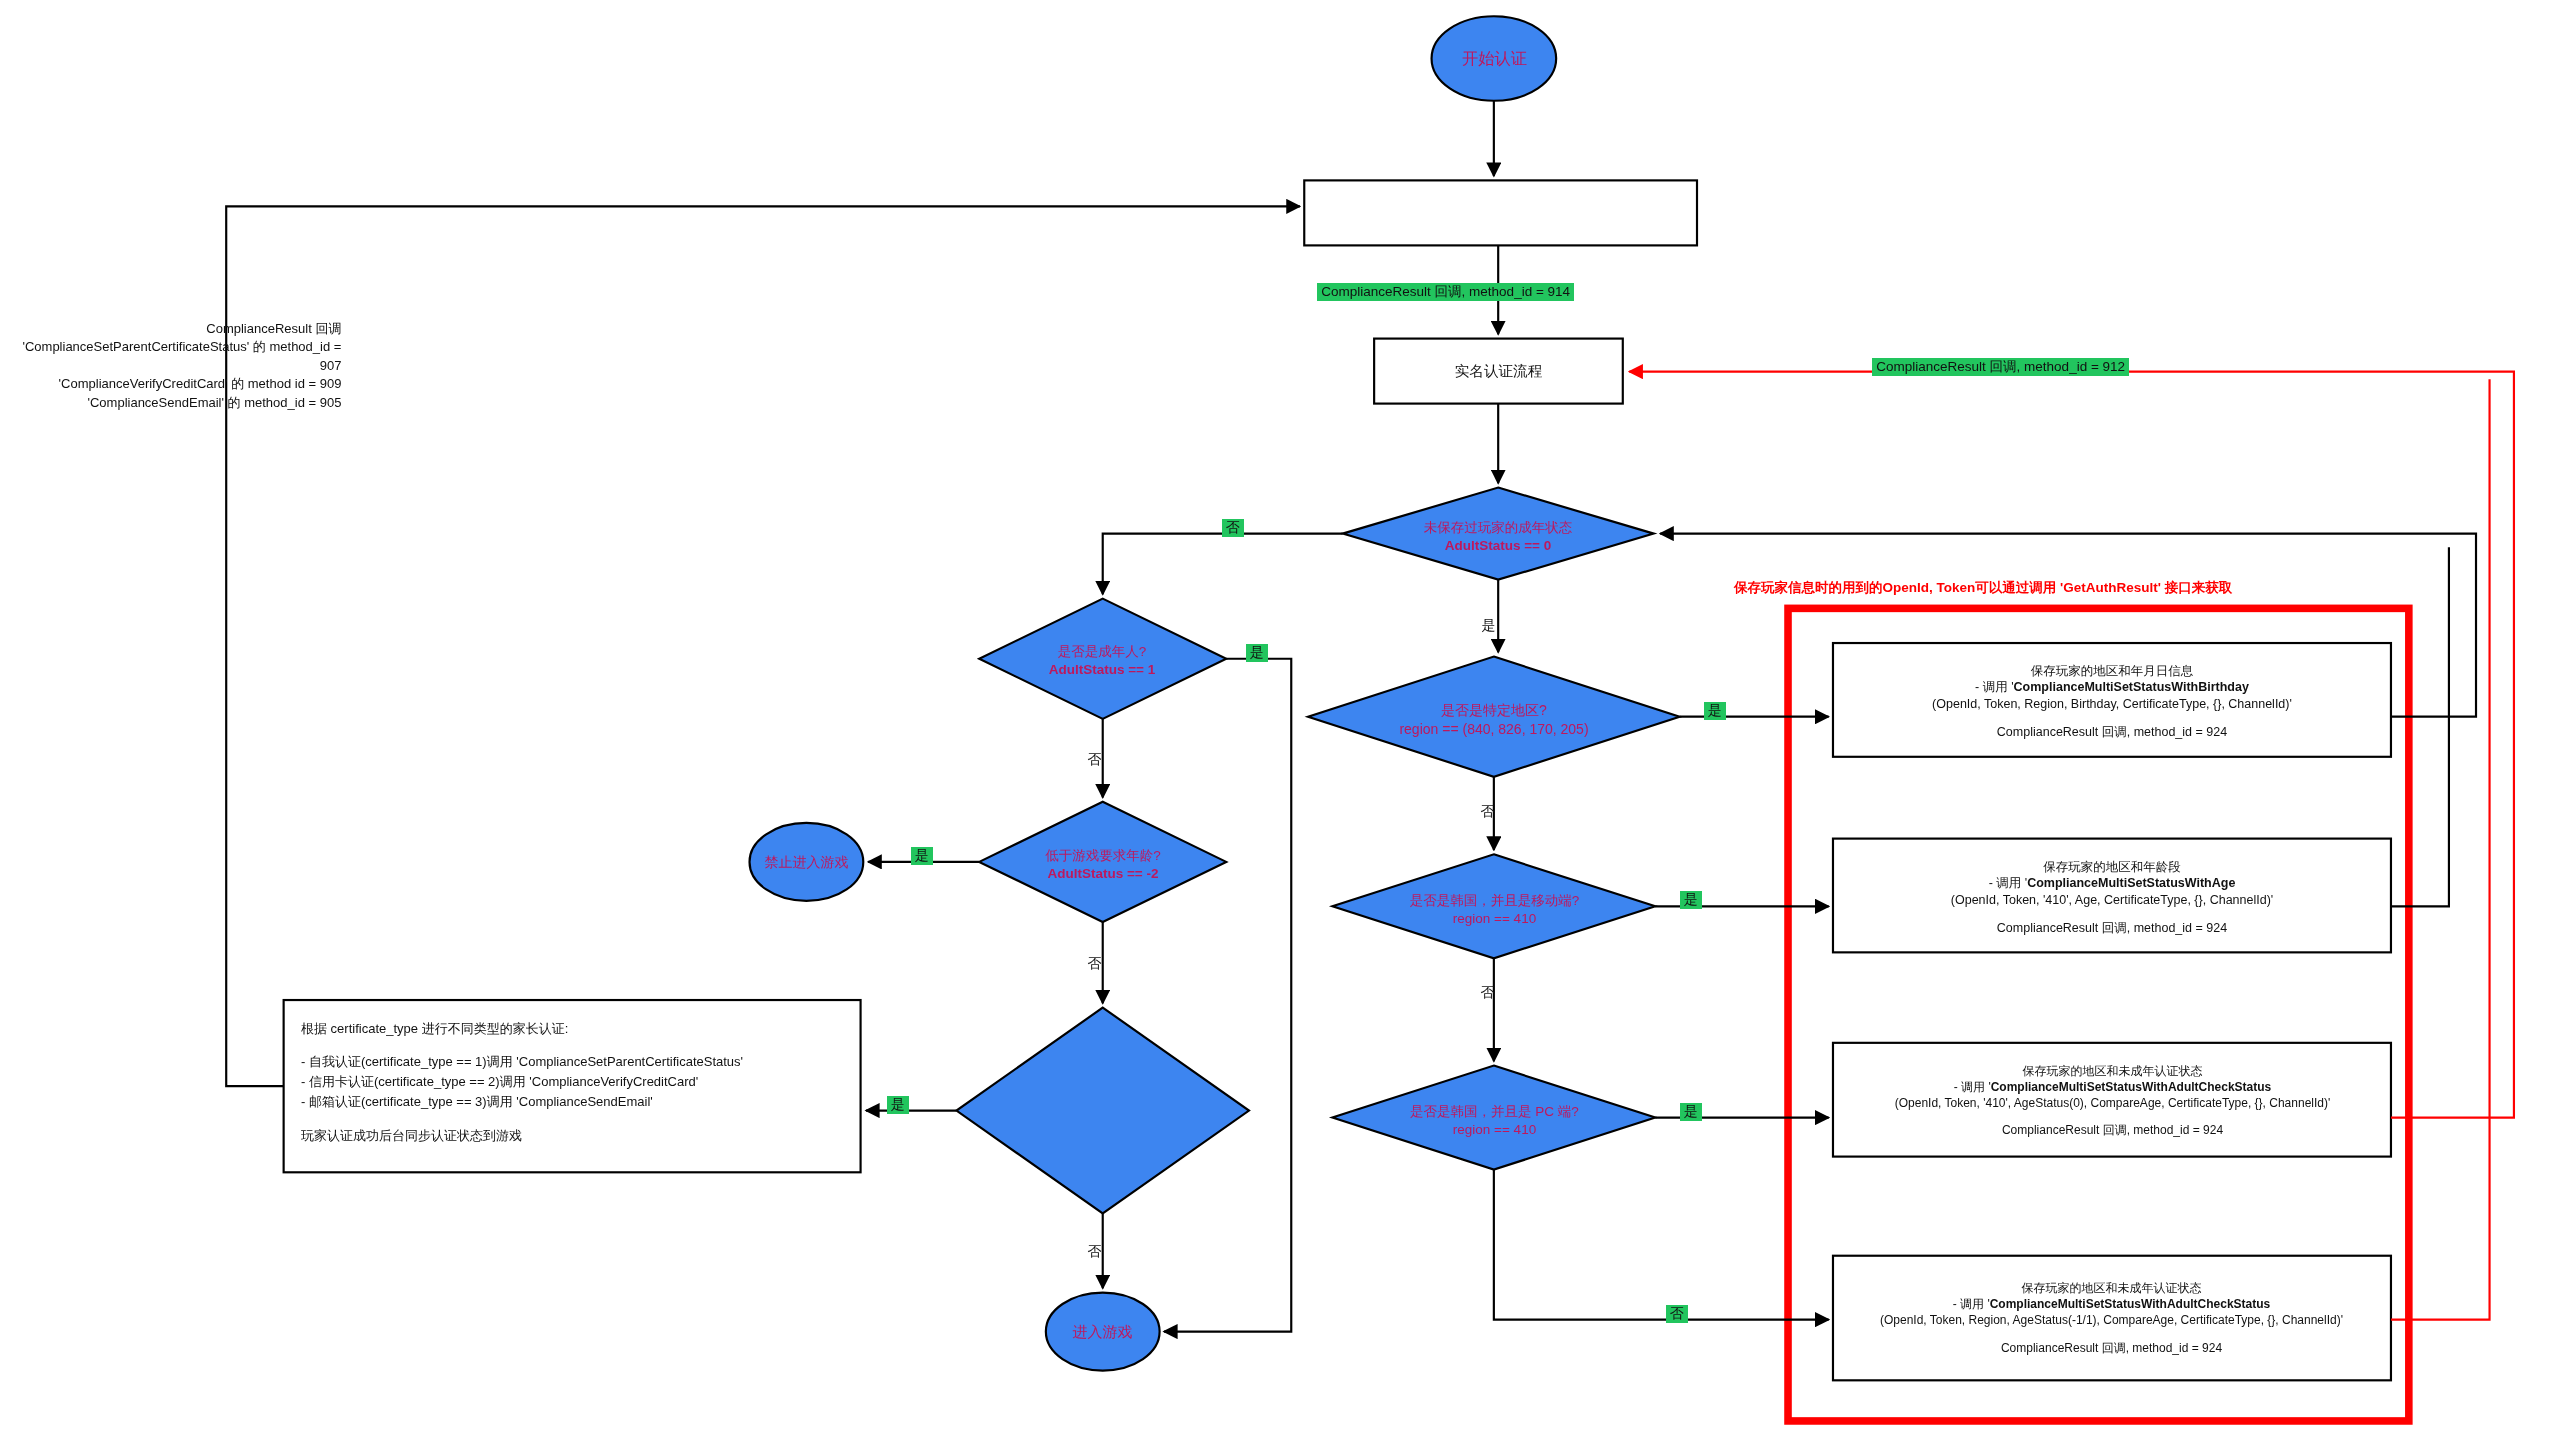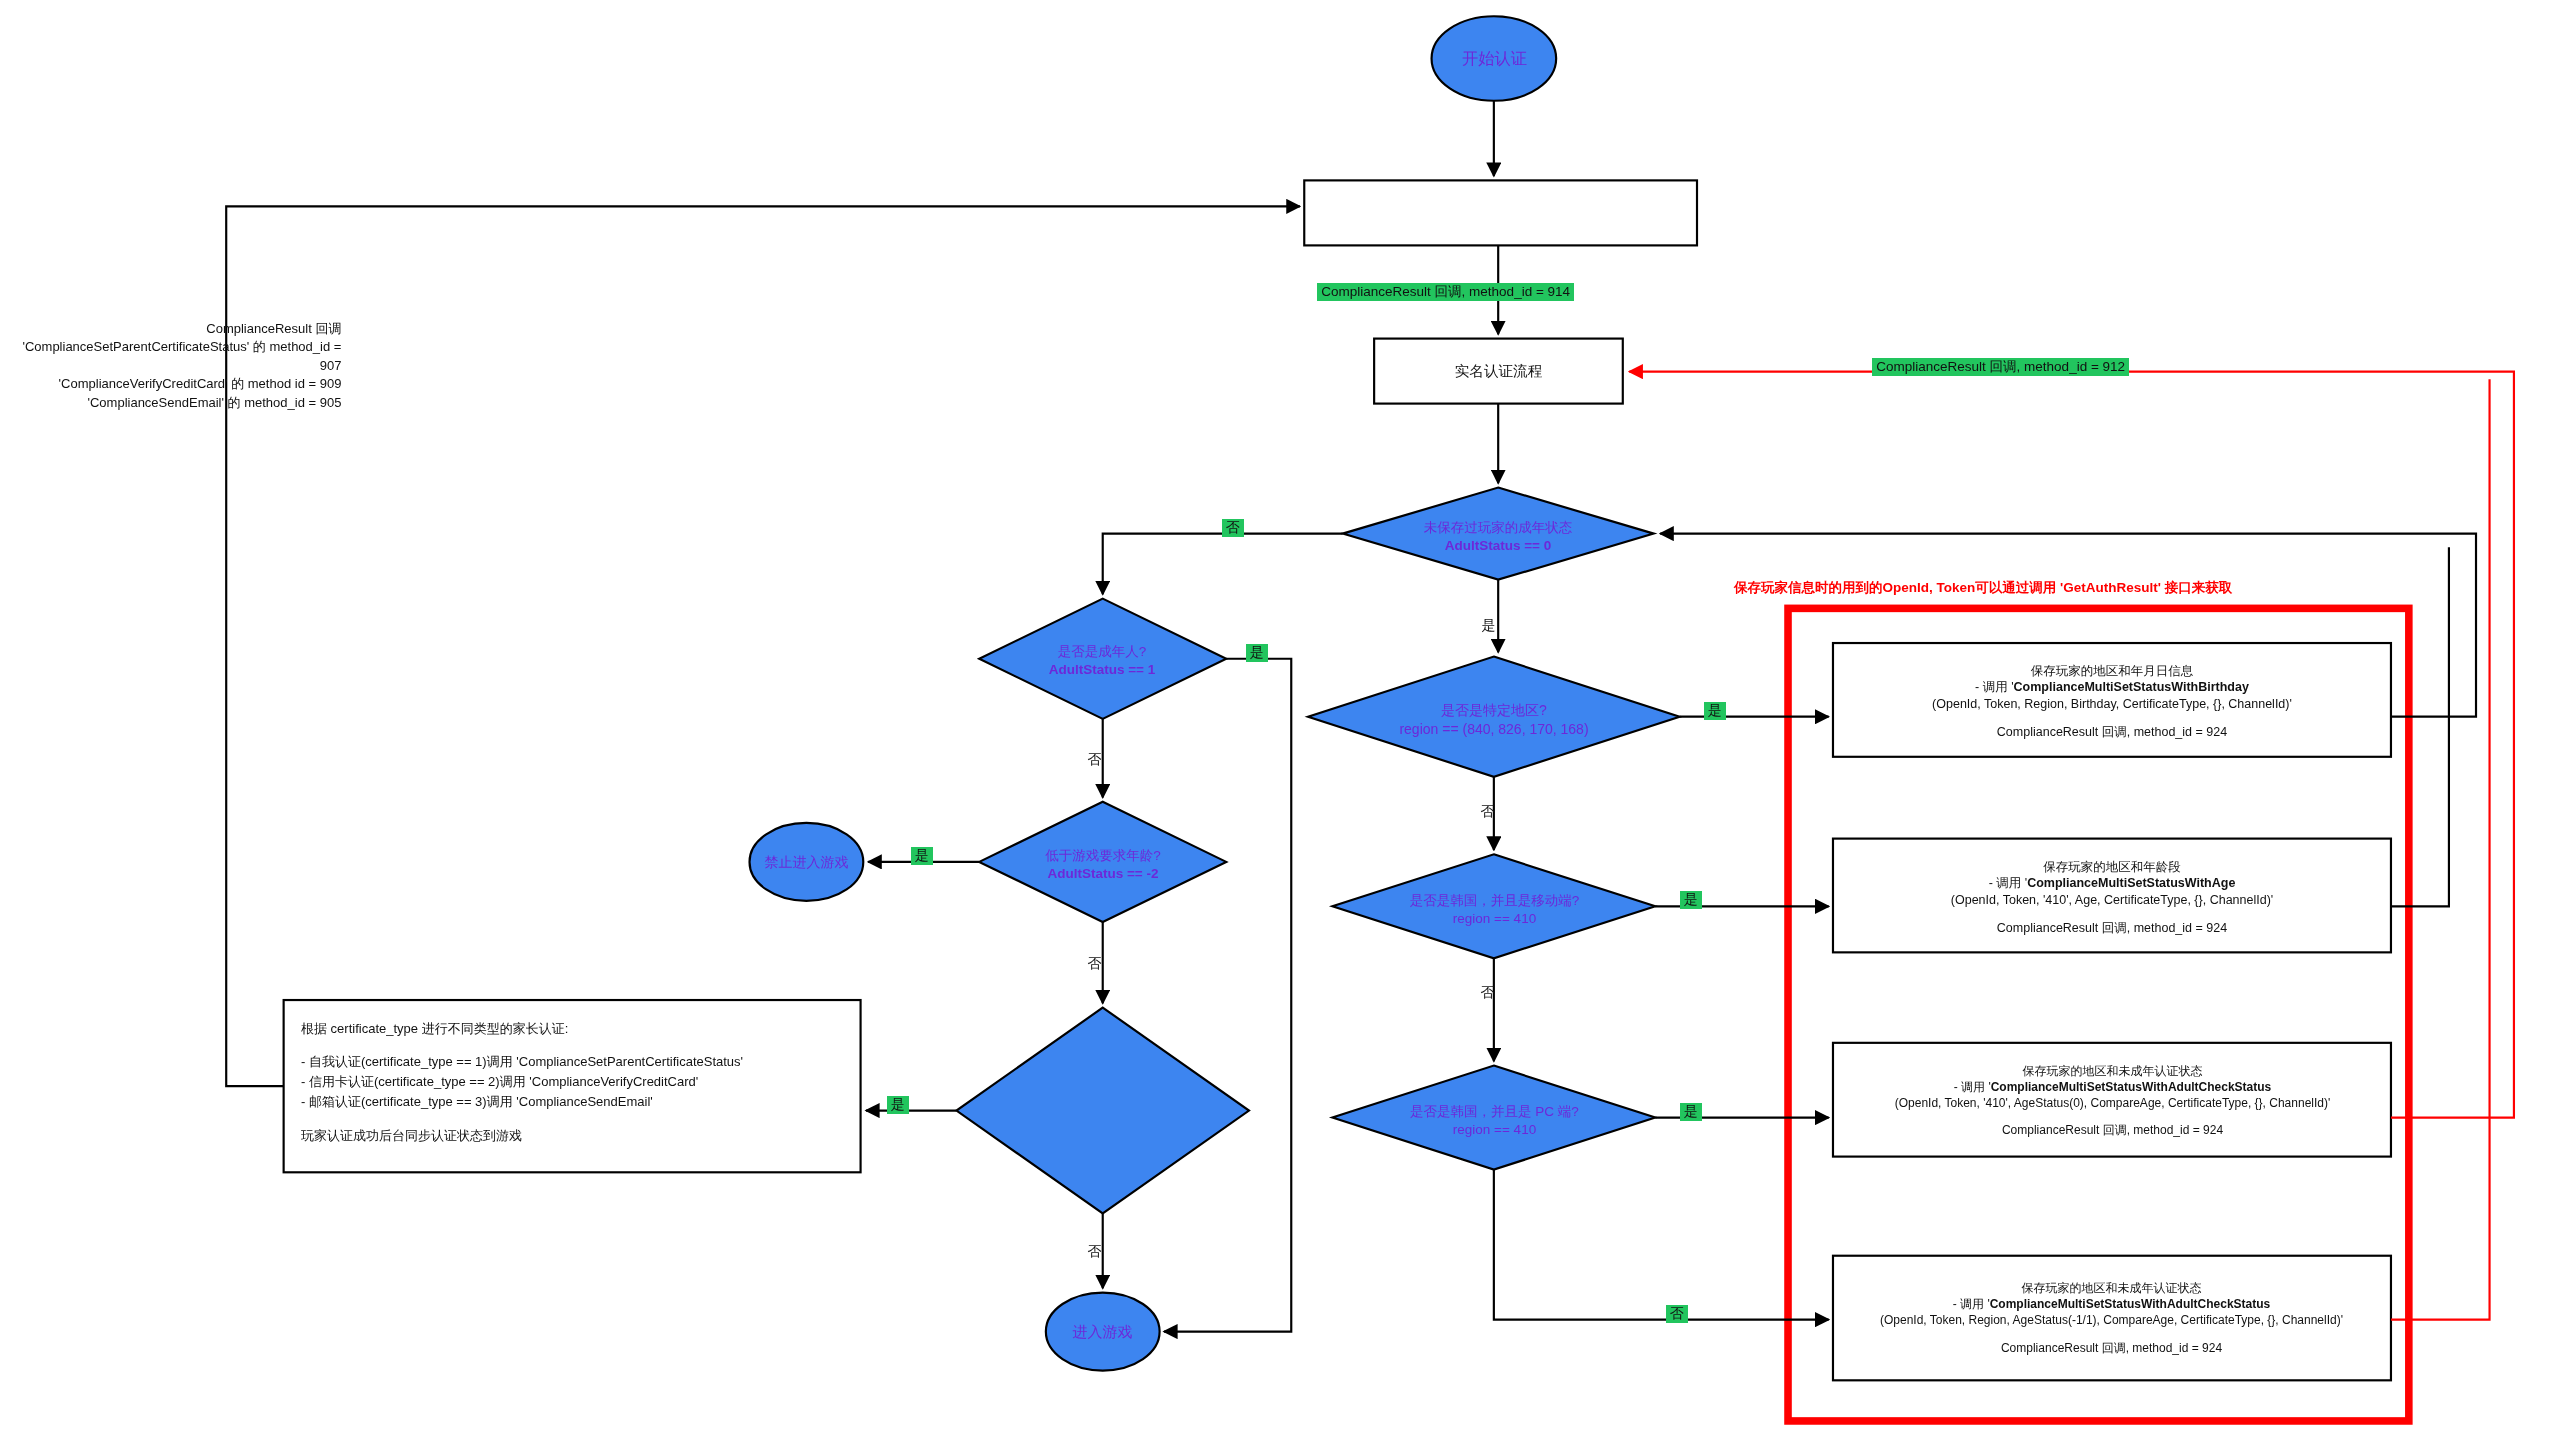--- a/index.html
+++ b/index.html
@@ -2,21 +2,21 @@
 <html style="font-size:8.7px"><head>
 <meta charset="utf-8">
 <style>
   html,body{margin:0;padding:0;background:#ffffff;}
   body{font-family:"Liberation Sans","DejaVu Sans",sans-serif;}
   #canvas{position:relative;width:2576px;height:1454px;background:#ffffff;overflow:hidden;}
   svg.layer{position:absolute;left:0;top:0;width:2576px;height:1454px;}
 
   .node-text{position:absolute;display:flex;align-items:center;justify-content:center;
     text-align:center;line-height:1.32;pointer-events:none;}
-  .white-t{color:#6d28d9;}
+  .white-t{color:#be185d;}
   .black-t{color:#111111;}
   .b{font-weight:bold;}
   .edge-label{position:absolute;color:#111111;background:#22c55e;
      text-align:center;white-space:nowrap;}
   .edge-label.vert{background:transparent;}
   .red-t{color:#ff0000;font-weight:bold;}
   .note-text{position:absolute;color:#111111;text-align:left;line-height:1.55;}
   .rb{font-weight:bold;}
 </style>
 </head>
@@ -128,21 +128,21 @@
     <div class="b">AdultStatus == -2</div>
   </div>
 
 
   <div class="node-text white-t" style="left:747px;top:847px;width:119px;height:30px;font-size:14px;">禁止进入游戏</div>
 
   <div class="node-text white-t" style="left:1043px;top:1317px;width:119px;height:30px;font-size:15px;">进入游戏</div>
 
   <div class="node-text white-t" style="left:1360px;top:698px;width:268px;height:43px;font-size:14px;flex-direction:column;">
     <div>是否是特定地区?</div>
-    <div>region == (840, 826, 170, 168)</div>
+    <div>region == (840, 826, 170, 205)</div>
   </div>
 
   <div class="node-text white-t" style="left:1371px;top:888px;width:247px;height:43px;font-size:13.5px;flex-direction:column;">
     <div>是否是韩国，并且是移动端?</div>
     <div>region == 410</div>
   </div>
 
   <div class="node-text white-t" style="left:1371px;top:1099px;width:247px;height:43px;font-size:13.5px;flex-direction:column;">
     <div>是否是韩国，并且是 PC 端?</div>
     <div>region == 410</div>

